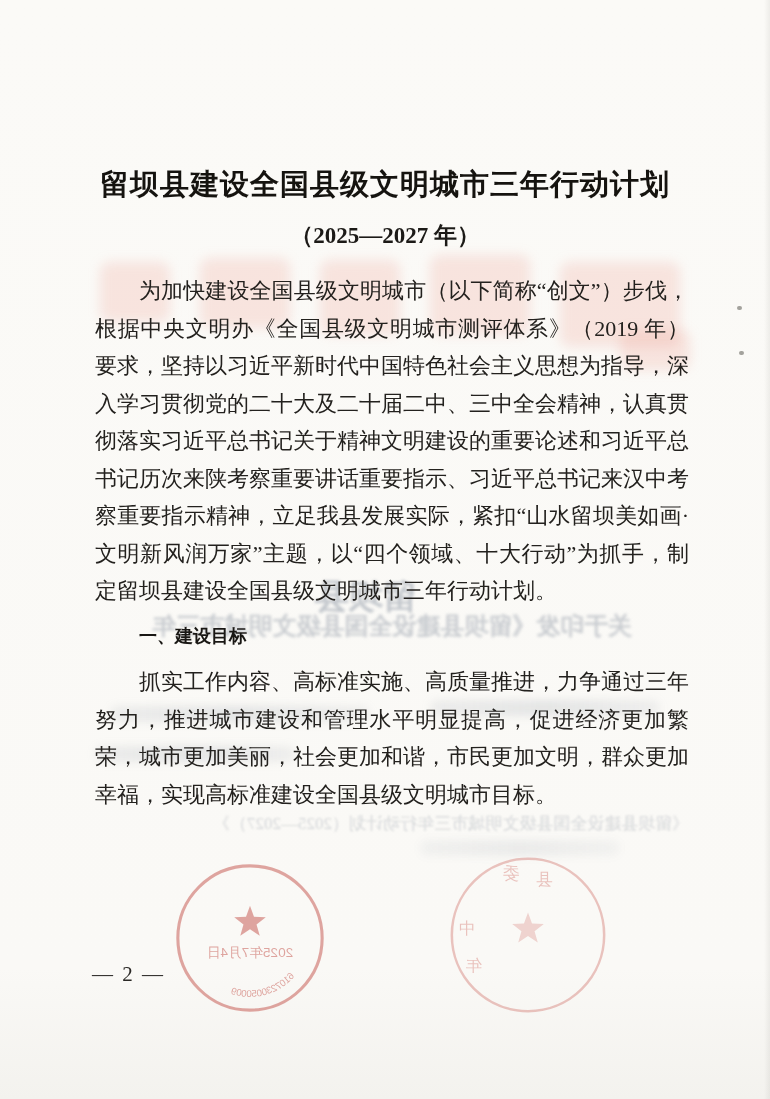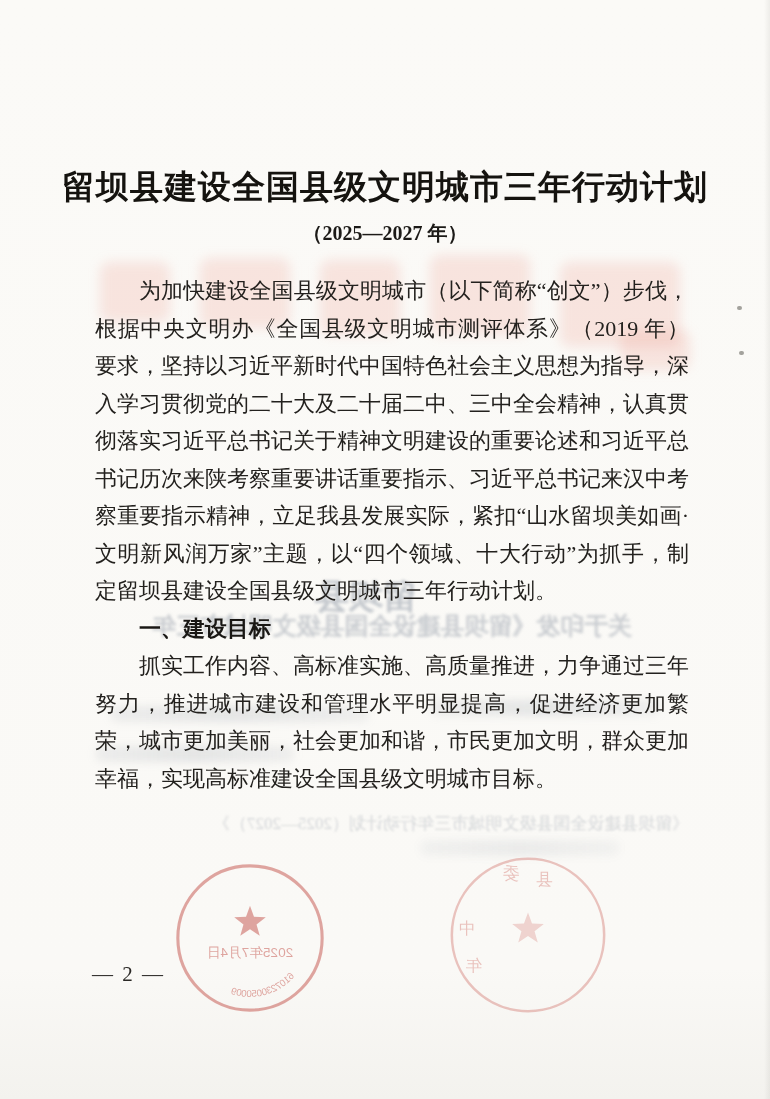--- a/index.html
+++ b/index.html
@@ -7,35 +7,35 @@
     position:relative;
     width:770px;height:1099px;
     background:linear-gradient(180deg,#fbfaf7 0%,#faf9f6 88%,#f3f2ee 100%);
     overflow:hidden;
     font-family:"Liberation Serif","DejaVu Serif",serif;
     color:#23211e;
   }
   
   .doc-title{
     position:absolute;left:0;top:165px;width:100%;
-    text-align:center;font-size:33px;font-weight:700;color:#15130f;
+    text-align:center;font-size:29px;font-weight:700;color:#15130f;
     letter-spacing:1px;margin:0;
   }
   .doc-subtitle{
     position:absolute;left:0;top:220px;width:100%;
-    text-align:center;font-size:20px;font-weight:600;color:#1c1a17;
+    text-align:center;font-size:23px;font-weight:600;color:#1c1a17;
   }
   .content{
     position:absolute;left:95px;top:272px;width:594px;
     font-size:22px;line-height:37.5px;text-align:justify;
     text-justify:inter-ideograph;
   }
   .content p{margin:0;text-indent:2em;}
   .content h2{
-    margin:0;font-size:22px;line-height:37.5px;text-indent:2em;
+    margin:8px;font-size:18px;line-height:37.5px;text-indent:2em;
     font-weight:700;font-family:"Liberation Sans","DejaVu Sans",sans-serif;
     color:#191714;
   }
   .page-number{
     position:absolute;left:92px;top:962px;
     font-size:21px;color:#2a2825;letter-spacing:2px;
   }
   
   .ghost{position:absolute;pointer-events:none;}
   .mirror{transform:scaleX(-1);}

